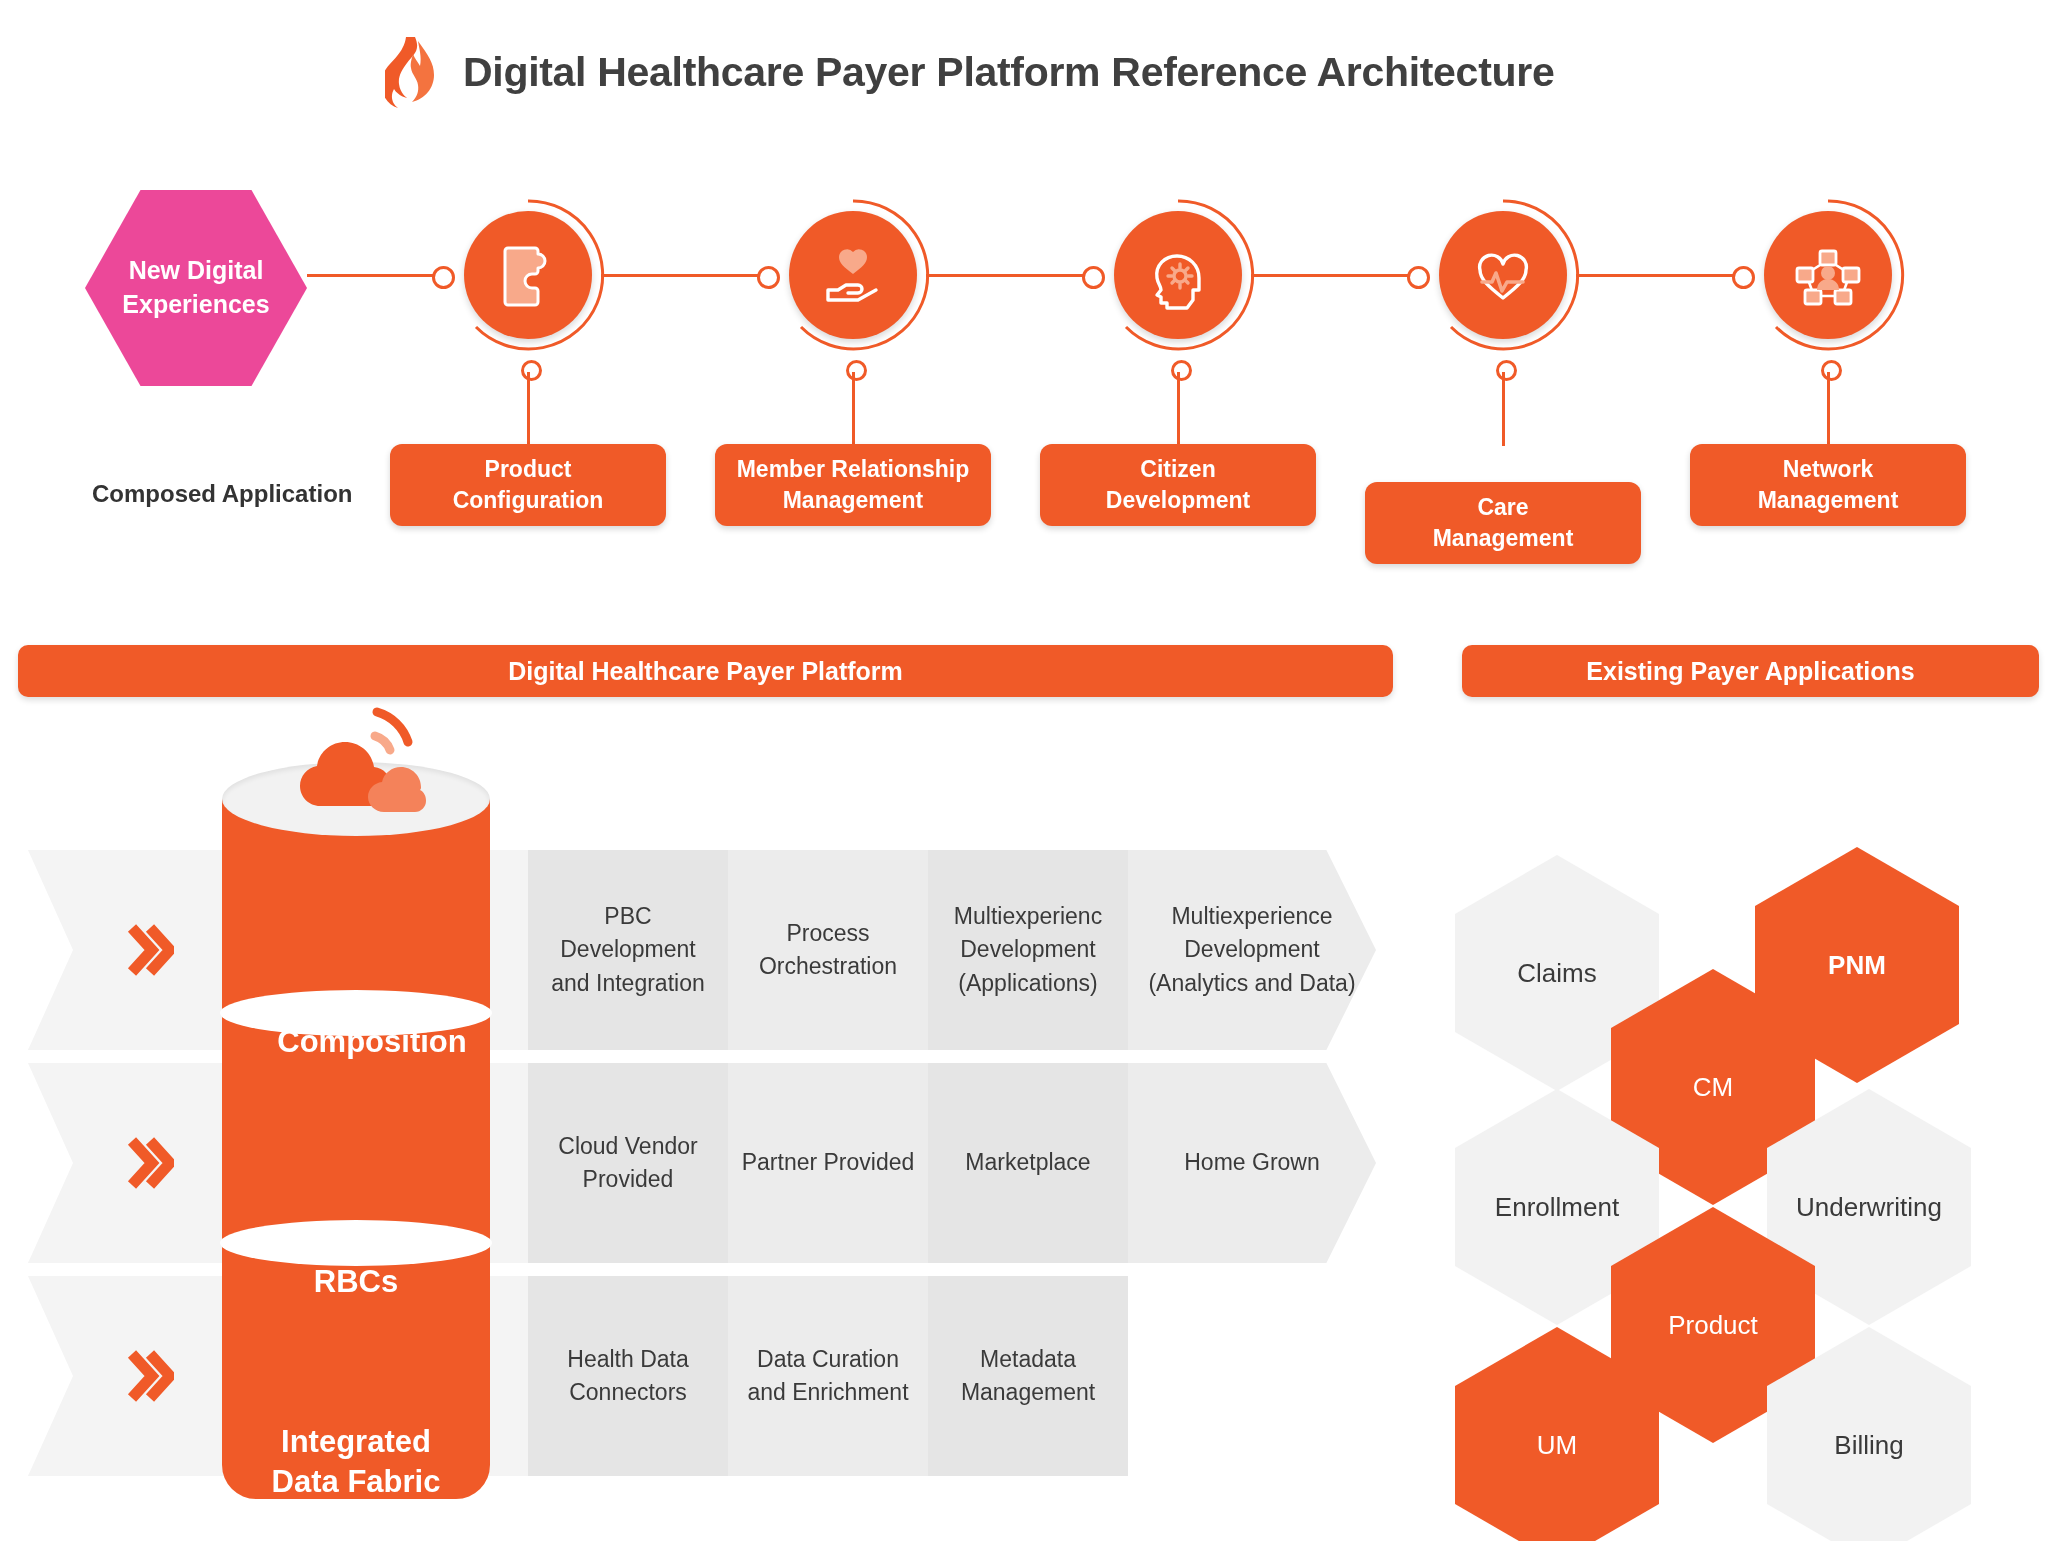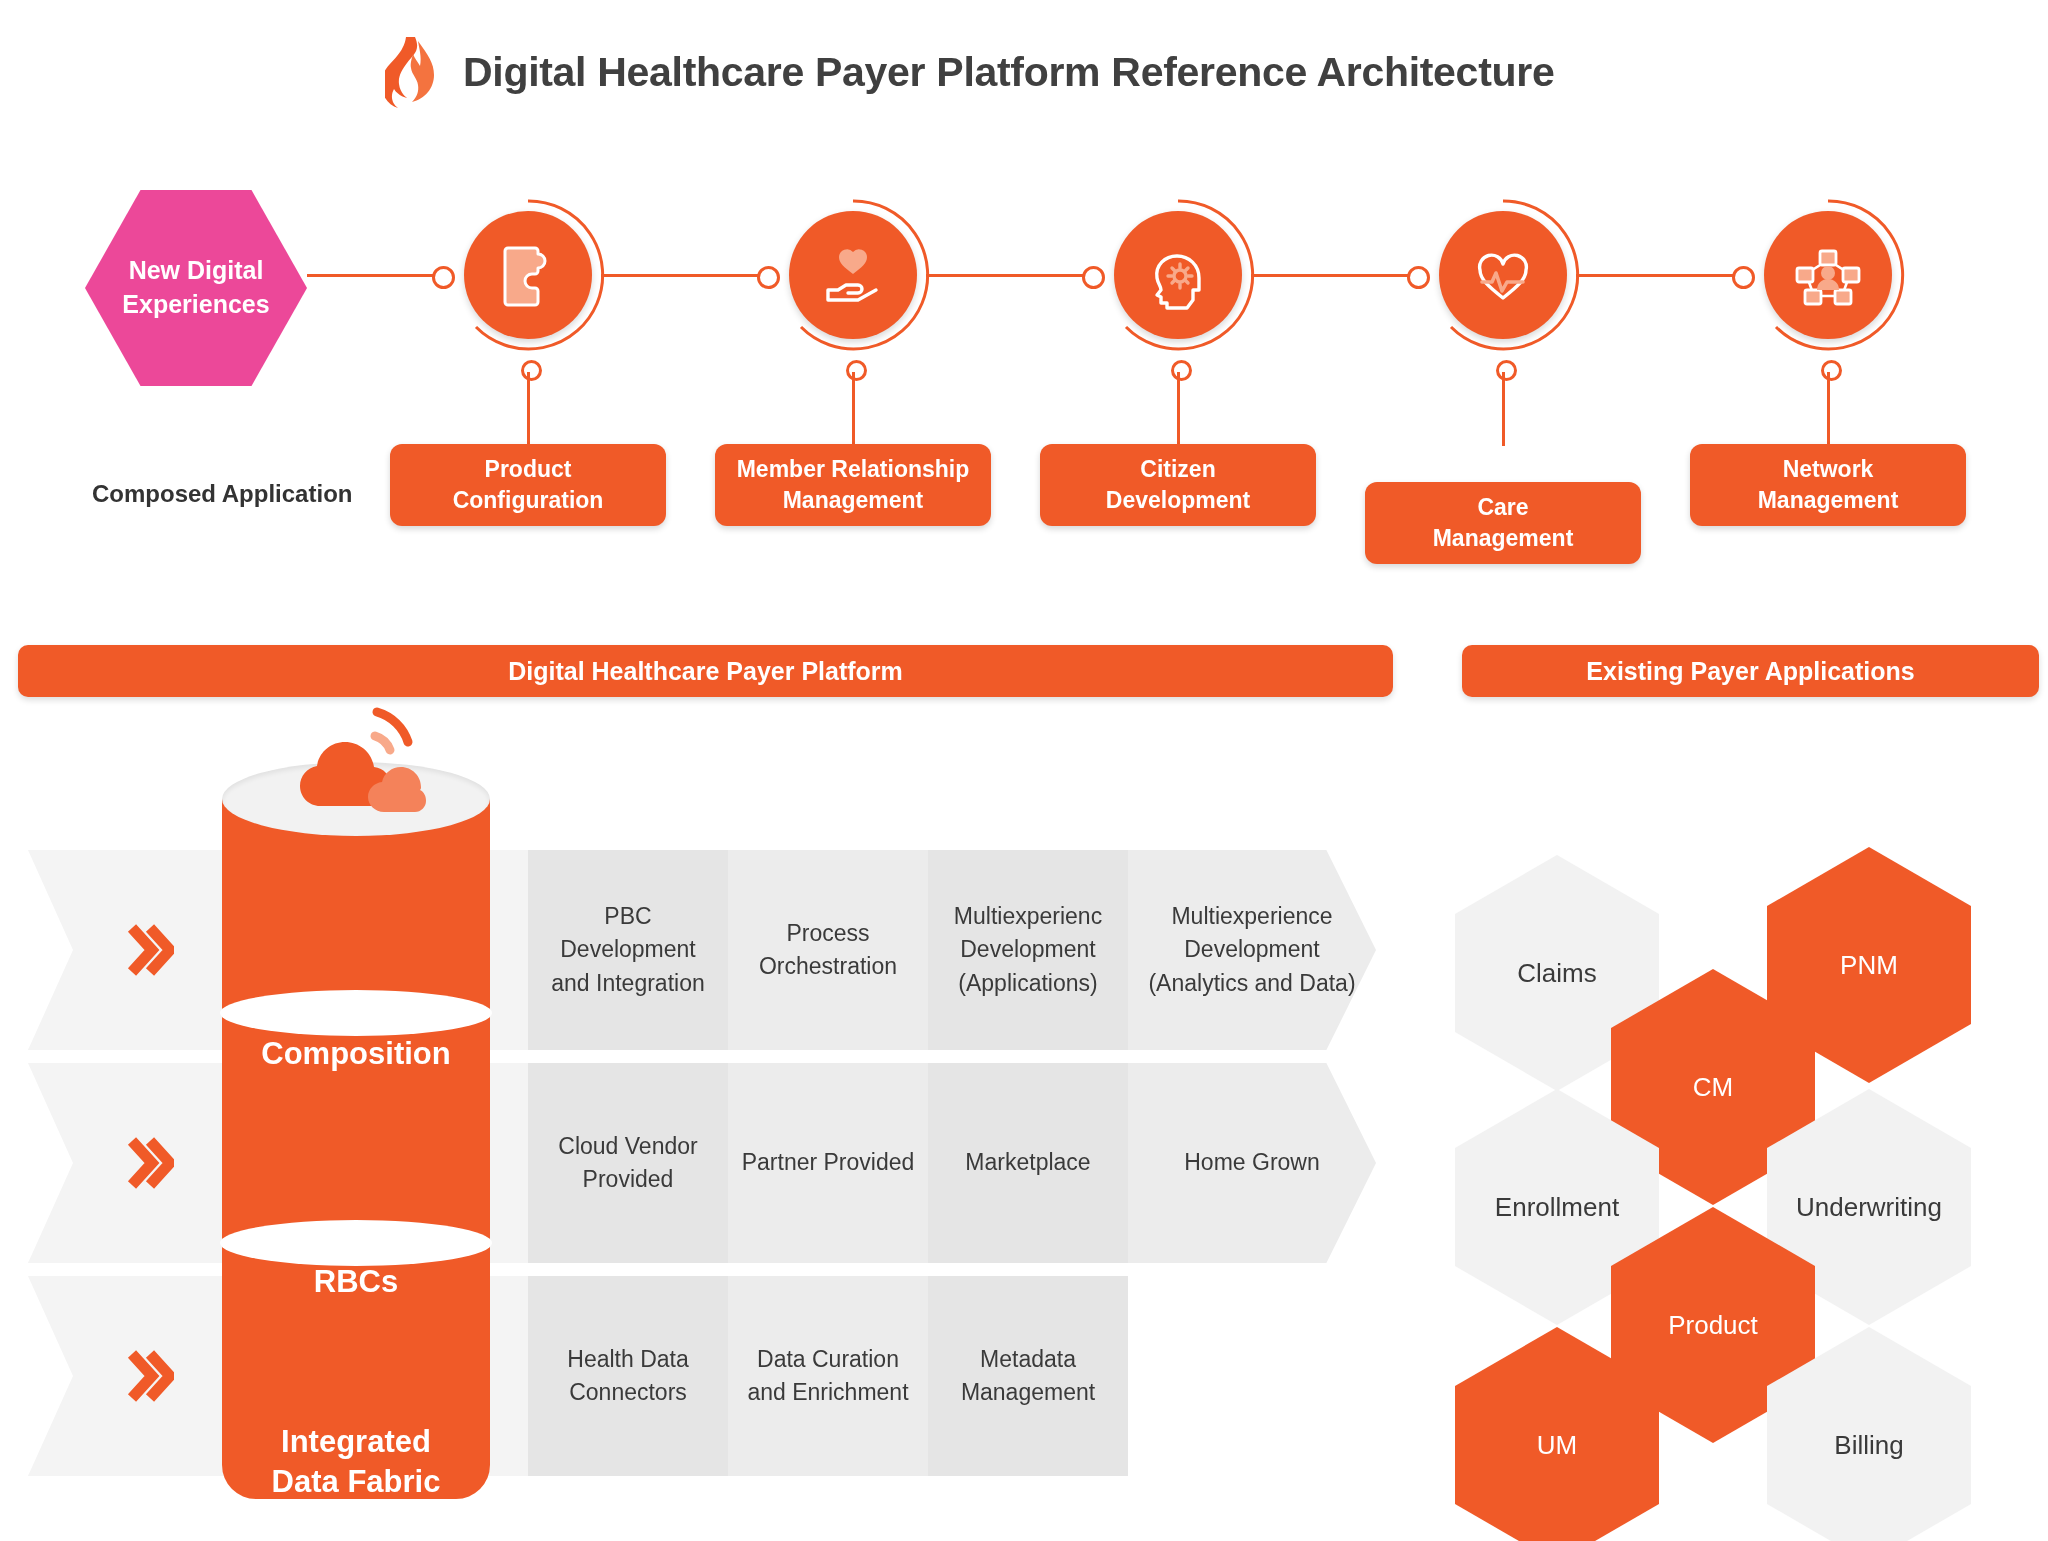--- a/index.html
+++ b/index.html
@@ -319,35 +319,35 @@
 
     <span class="cloud-icon">
       <svg viewBox="0 0 150 130">
         <path d="M97 10a46 46 0 0 1 31 30" fill="none" stroke="#f05a28" stroke-width="9" stroke-linecap="round"></path>
         <path d="M95 34a23 23 0 0 1 15 14" fill="none" stroke="#f8a98a" stroke-width="9" stroke-linecap="round"></path>
         <path d="M40 104c-11 0-20-9-20-20 0-10 7-18 17-20 2-14 14-24 28-24 15 0 27 11 29 25 10 1 17 9 17 19 0 11-9 20-20 20z" fill="#f05a28"></path>
         <path d="M104 110c-9 0-16-7-16-15 0-8 6-14 14-15 2-9 10-15 19-15 11 0 20 9 20 20 0 1 0 2-1 3 4 2 6 6 6 11 0 6-5 11-11 11z" fill="#f4825a"></path>
       </svg>
     </span>
 
-    <div class="cyl-label" style="top:272px;">
+    <div class="cyl-label" style="top:260px;margin-left:16px;">
       <div>Composition</div>
     </div>
     <div class="cyl-label" style="top:500px;">
       <div>RBCs</div>
     </div>
     <div class="cyl-label" style="top:660px;">
       <div>Integrated</div>
       <div>Data Fabric</div>
     </div>
   </div>
 
   <div class="hexgrid">
     <div class="hex gray" style="left:0px;   top:10px;">Claims</div>
-    <div class="hex orange" style="left:312px; top:2px;">PNM</div>
+    <div class="hex orange" style="left:300px; top:2px;font-weight:bold;">PNM</div>
     <div class="hex orange" style="left:156px; top:124px;">CM</div>
     <div class="hex gray" style="left:0px;   top:244px;">Enrollment</div>
     <div class="hex gray" style="left:312px; top:244px;">Underwriting</div>
     <div class="hex orange" style="left:156px; top:362px;">Product</div>
     <div class="hex orange" style="left:0px;   top:482px;">UM</div>
     <div class="hex gray" style="left:312px; top:482px;">Billing</div>
   </div>
 
 </div>
 

